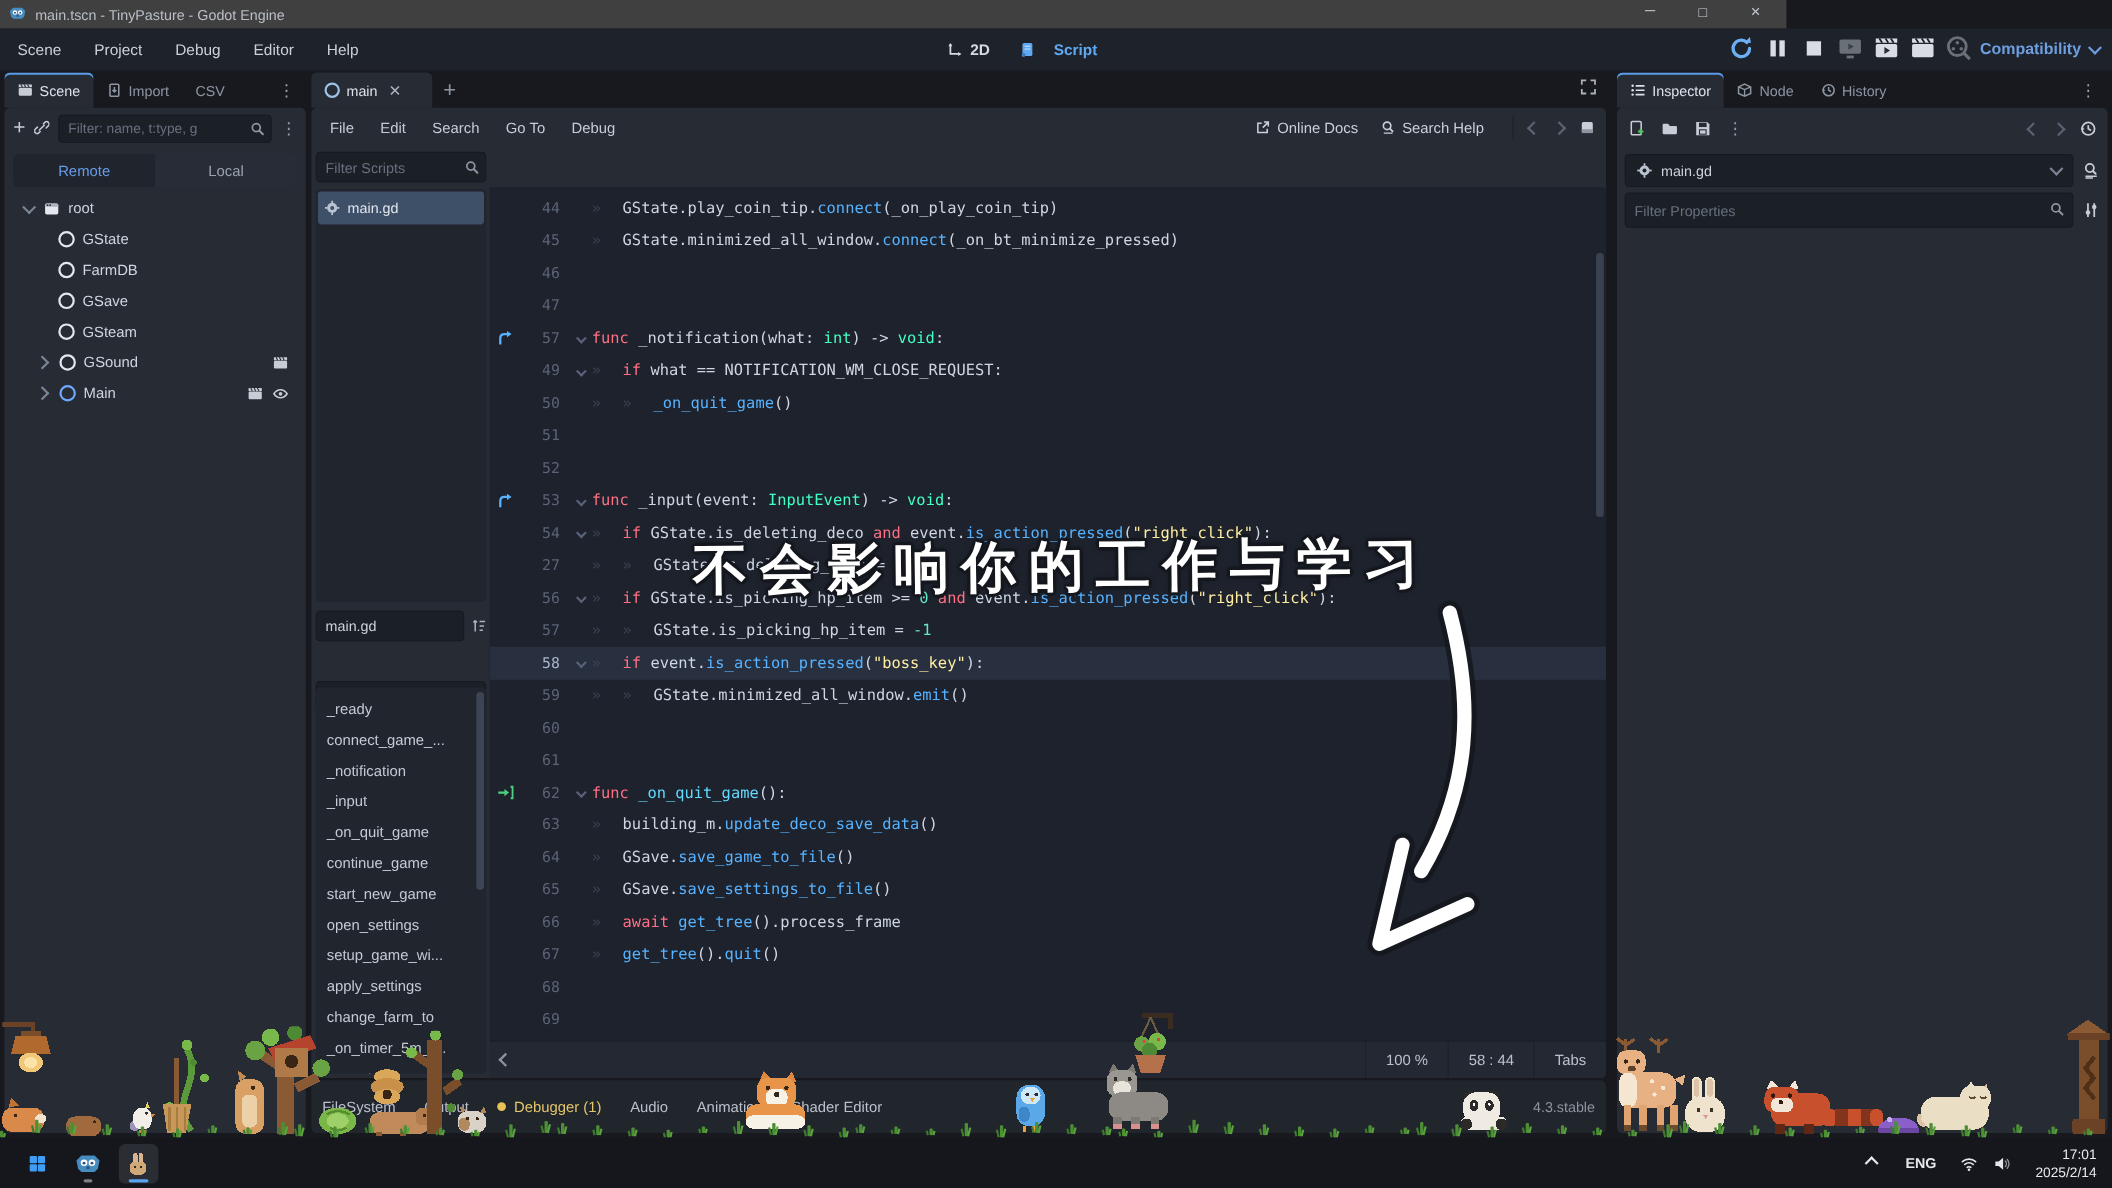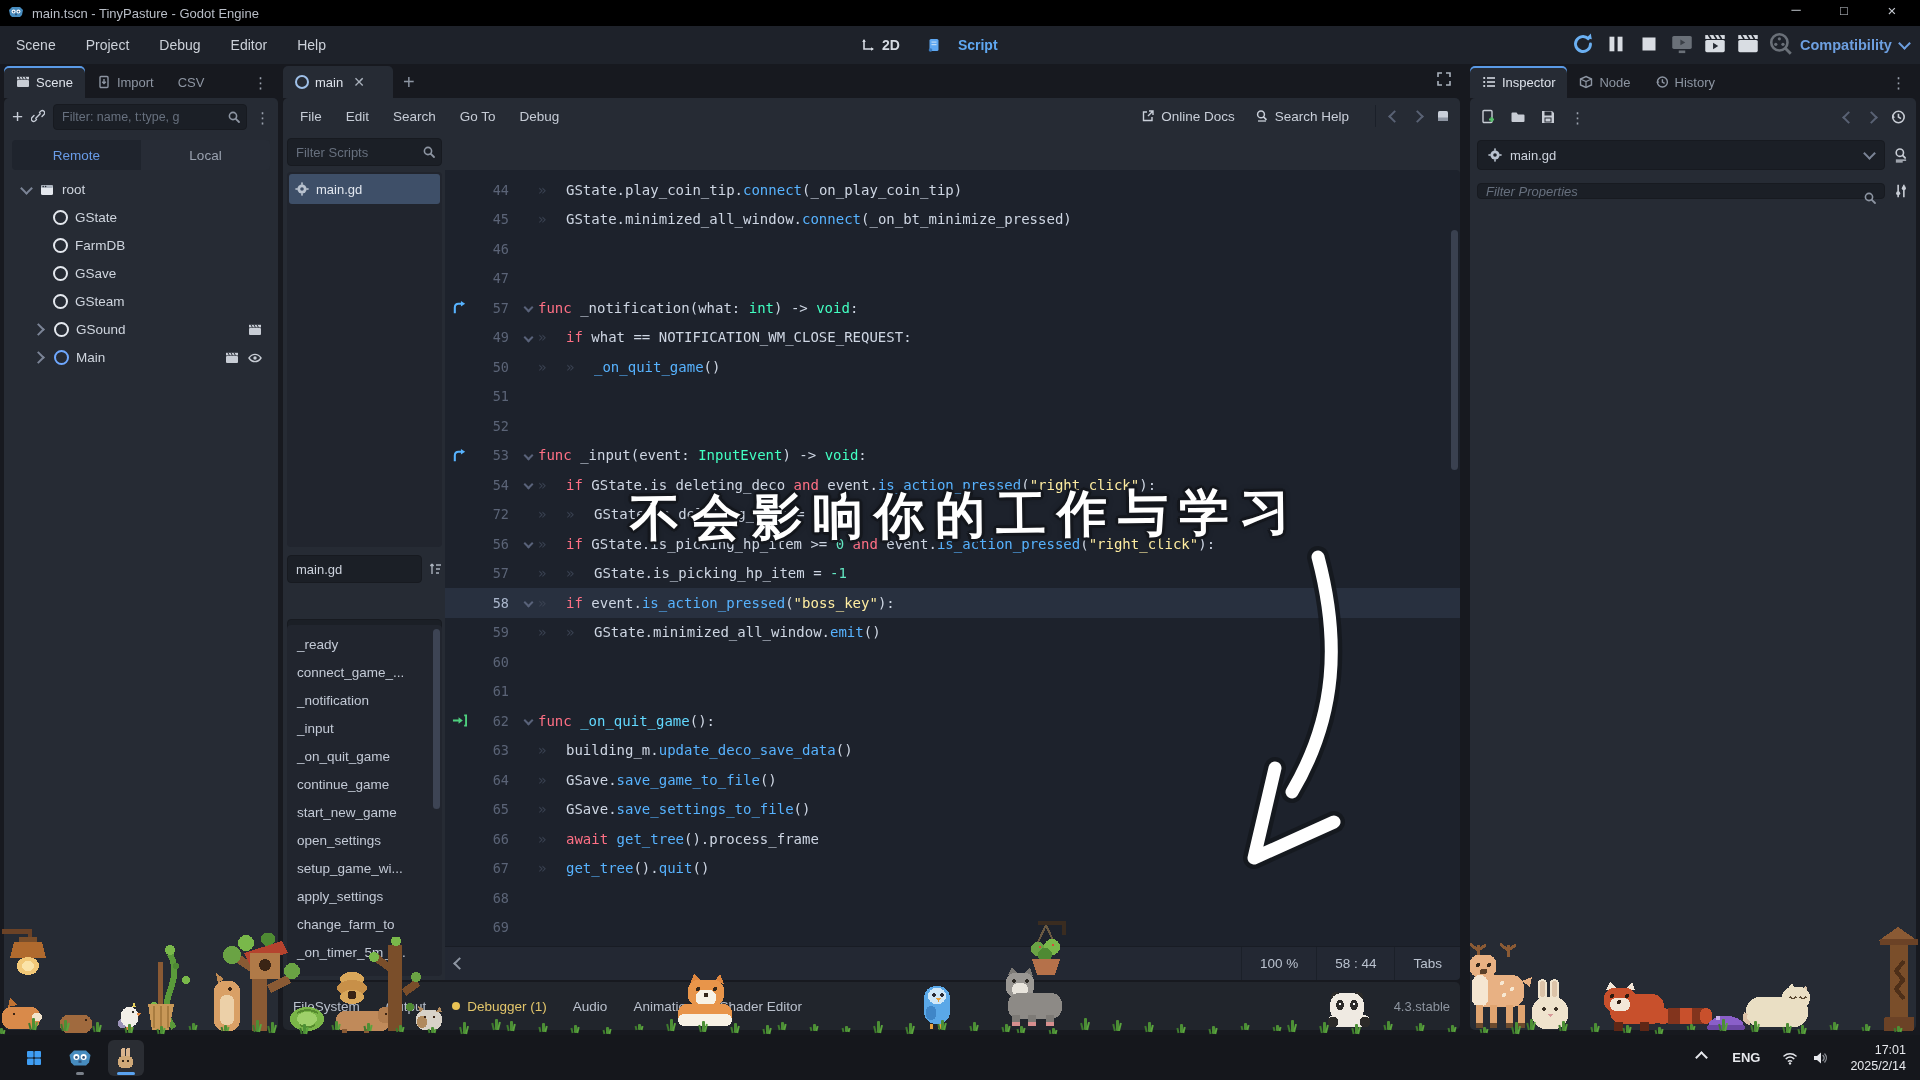--- a/index.html
+++ b/index.html
@@ -63,21 +63,21 @@
   
   #taskbar{position:absolute;left:0;right:0;bottom:0;height:45px;background:#15171c;z-index:60;display:flex;align-items:center;}
   .tb-btn{width:36px;height:36px;border-radius:6px;display:flex;align-items:center;justify-content:center;position:relative;}
   .tb-under{position:absolute;bottom:1px;left:50%;transform:translateX(-50%);height:3px;border-radius:2px;}
 </style>
 </head>
 <body>
 
 <div id="screen">
 
-  <div class="abs row" style="left:0;top:0;width:1920px;height:26px;background:#000000;">
+  <div class="abs row" style="left:0;top:0;width:1624px;height:26px;background:#404040;">
     <span class="abs" style="left:8px;top:4px;">
       <svg class="i16" viewBox="0 0 16 16">
           <path d="M2 11 1 6l3-3h8l3 3-1 5-2 2H4Z" fill="#478cbf"></path>
           <circle cx="5.6" cy="7.4" r="2" fill="#fff"></circle>
           <circle cx="10.4" cy="7.4" r="2" fill="#fff"></circle>
           <circle cx="5.6" cy="7.6" r=".9" fill="#30537a"></circle>
           <circle cx="10.4" cy="7.6" r=".9" fill="#30537a"></circle>
           <rect x="7" y="9.6" width="2" height="1.6" fill="#30537a"></rect>
         </svg>
     </span>
@@ -457,21 +457,21 @@
           <div class="crow">
             <span class="gic"></span>
             <span class="lnum">54</span>
             <span class="fold">
               <i class="chev down sm"></i>
             </span>
             <span class="ctext"><span class="ind">»</span><span class="tok k">if </span><span class="tok t">GState.is_deleting_deco </span><span class="tok k">and</span><span class="tok t"> event.</span><span class="tok f">is_action_pressed</span><span class="tok t">(</span><span class="tok s">"right_click"</span><span class="tok t">):</span></span>
           </div>
           <div class="crow">
             <span class="gic"></span>
-            <span class="lnum">72</span>
+            <span class="lnum">27</span>
             <span class="fold"></span>
             <span class="ctext"><span class="ind">»</span><span class="ind">»</span><span class="tok t">GState.is_deleting_deco = </span><span class="tok k">root</span></span>
           </div>
           <div class="crow">
             <span class="gic"></span>
             <span class="lnum">56</span>
             <span class="fold">
               <i class="chev down sm"></i>
             </span>
             <span class="ctext"><span class="ind">»</span><span class="tok k">if </span><span class="tok t">GState.is_picking_hp_item &gt;= </span><span class="tok n">0</span><span class="tok t"> </span><span class="tok k">and</span><span class="tok t"> event.</span><span class="tok f">is_action_pressed</span><span class="tok t">(</span><span class="tok s">"right_click"</span><span class="tok t">):</span></span>
@@ -661,21 +661,21 @@
       </span>
       <svg class="i16" viewBox="0 0 14 14" style="flex:none;">
           <circle cx="6" cy="5" r="3.2" fill="none" stroke="#c8cdd5" stroke-width="1.4"></circle>
           <path d="M8.4 7.4 10.6 9.6" stroke="#c8cdd5" stroke-width="1.6" stroke-linecap="round"></path>
           <path d="M2.5 11.5h9M2.5 13h6" stroke="#c8cdd5" stroke-width="1.2"></path>
         </svg>
     </div>
 
     <div class="row" style="position:absolute;left:7px;top:78px;right:7px;height:30px;gap:8px;">
       <span style="position:relative;flex:1;">
-        <input class="inp" style="height: 16px; font-style: italic;" placeholder="Filter Properties">
+        <input class="inp" style="height: 32px;" placeholder="Filter Properties">
         <svg class="i14" viewBox="0 0 14 14" style="position:absolute;right:8px;top:8px;">
             <circle cx="6" cy="6" r="3.6" fill="none" stroke="#8d95a2" stroke-width="1.6"></circle>
             <path d="M8.8 8.8 12 12" stroke="#8d95a2" stroke-width="1.8" stroke-linecap="round"></path>
           </svg>
       </span>
       <svg class="i16" viewBox="0 0 14 14" style="flex:none;">
           <path d="M4.5 1.5v11M9.5 1.5v11" stroke="#c8cdd5" stroke-width="1.4"></path>
           <circle cx="4.5" cy="9" r="1.8" fill="#c8cdd5"></circle>
           <circle cx="9.5" cy="4.5" r="1.8" fill="#c8cdd5"></circle>
         </svg>

